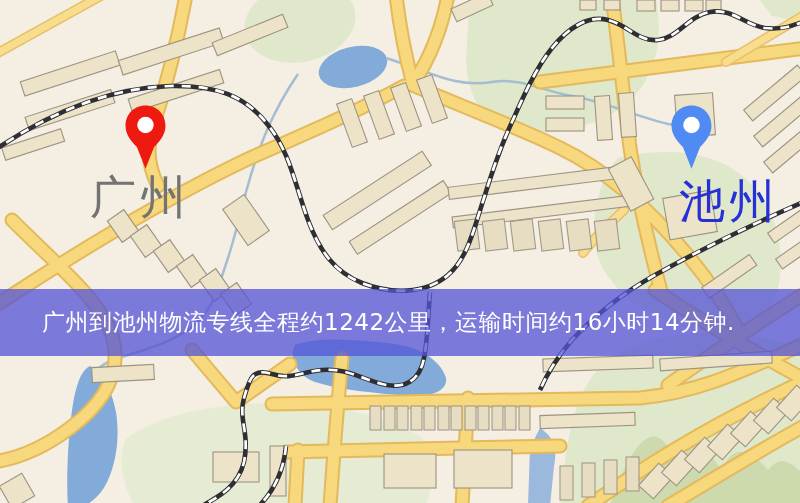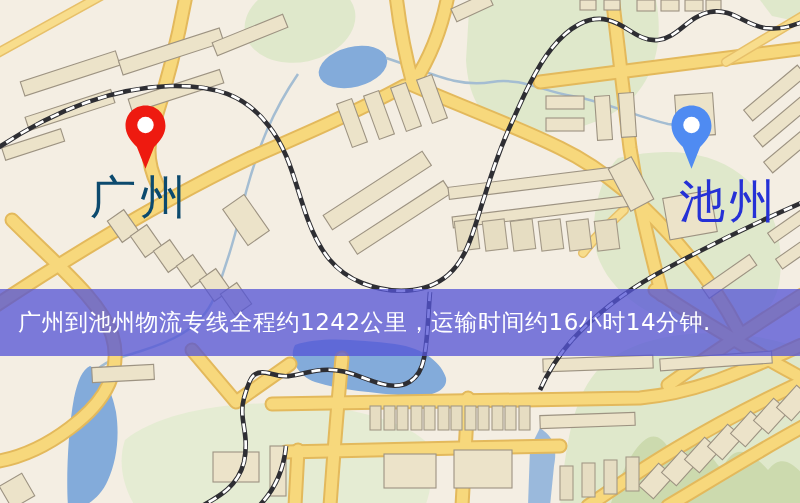--- a/index.html
+++ b/index.html
@@ -30,29 +30,29 @@
   .pin svg { display:block; width:100%; height:100%; }
   .pin-origin { left:122px; top:103px; }
   .pin-dest   { left:668px; top:103px; }
 
   
   .city-label {
     position:absolute; font-family:"DejaVu Serif","Liberation Serif",serif;
     font-size:46px; line-height:1.0; letter-spacing:4px; white-space:nowrap;
     font-weight:400;
   }
-  .label-origin { left:90px;  top:174px; color:#0c4a6e; }
+  .label-origin { left:90px;  top:174px; color:#737373; }
   .label-dest   { left:638px; top:178px; color:#2531d6;margin-left:41px; }
 
   
   .banner {
     position:absolute; left:0; right:0; top:289px; height:67px;
     background:rgba(84,84,214,0.76);
     display:flex; align-items:center;
-    padding-left:18px; box-sizing:border-box;
+    padding-left:42px; box-sizing:border-box;
   }
   .banner-text {
     color:#ffffff; font-size:23px; letter-spacing:0.5px; white-space:nowrap;
   }
 </style>
 </head>
 <body>
 
 <div class="screen">
 

